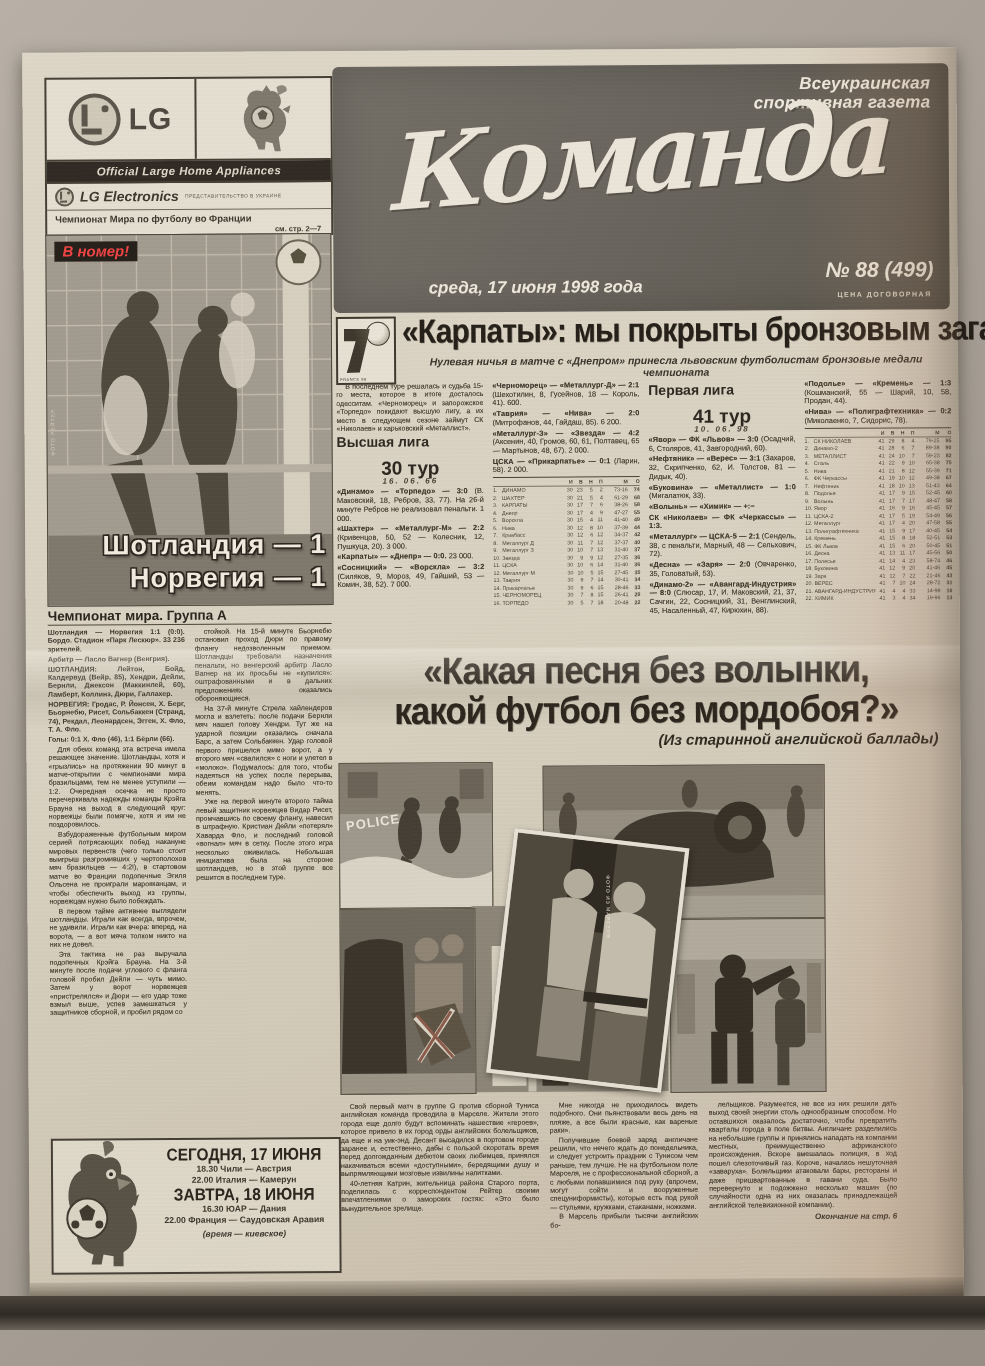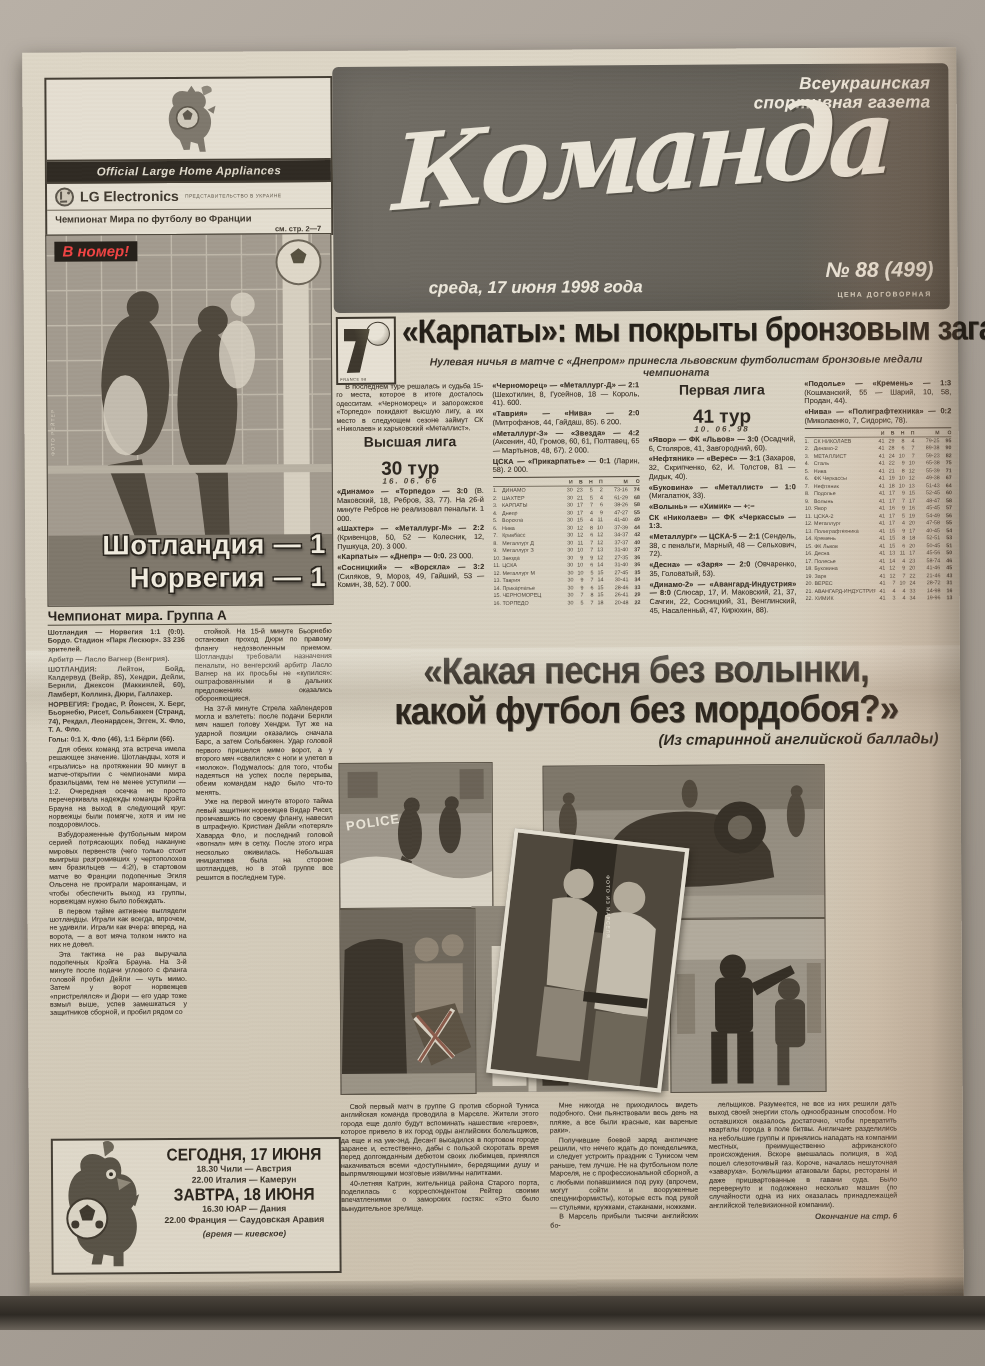--- a/index.html
+++ b/index.html
@@ -42,21 +42,21 @@
   .lgcircle u{position:absolute;left:9px;bottom:7px;width:20px;height:6px;background:#5a544a;}
   .lgcircle s{position:absolute;right:8px;top:8px;width:7px;height:7px;border-radius:50%;background:#5a544a;}
   .lgword{font-size:30px;font-weight:bold;color:#4e4840;letter-spacing:1px;}
   .adbar{height:20px;background:#2e2922;color:#ded8ca;font-style:italic;font-weight:bold;
          font-size:11.5px;display:flex;align-items:center;justify-content:center;letter-spacing:.4px;border-bottom:2px solid #433d33;}
   .adrow{height:26px;display:flex;align-items:center;gap:6px;padding:0 8px;border-bottom:1.5px solid #6a6355;}
   .lgcircle.small{width:15px;height:15px;border-width:2px;}
   .lgcircle.small i{left:3px;top:2px;width:2px;height:8px;}
   .lgcircle.small u{left:3px;bottom:2px;width:7px;height:2px;}
   .lgcircle.small s{right:2px;top:2px;width:3px;height:3px;}
-  .adcompany{font-size:14px;font-weight:bold;color:#3e372d;}
+  .adcompany{font-size:14px;font-weight:bold;color:#3e372d;font-style:italic;}
   .adnote{font-size:5px;color:#6a6355;letter-spacing:.4px;}
   .adline{font-size:9.5px;font-weight:bold;color:#3e372d;padding:3px 8px 0;}
   .adpages{font-size:7.5px;font-weight:bold;color:#3e372d;text-align:right;padding:1px 10px 0;}
 
   
   .masthead{position:absolute;left:310px;top:16px;width:616px;height:246px;background:
      linear-gradient(120deg,#726e66 0%,#67635b 55%,#5d594f 100%);border-radius:6px;
      box-shadow:inset 0 0 40px rgba(0,0,0,.18);}
   .edition{position:absolute;right:18px;top:10px;text-align:right;color:#eee9dd;
      font-style:italic;font-weight:bold;font-size:17px;line-height:19px;letter-spacing:.3px;}
@@ -78,21 +78,21 @@
   .wctxt{position:absolute;left:2px;bottom:1px;font-size:4px;color:#3c362c;letter-spacing:.5px;}
   .kheadline{position:absolute;left:378px;top:262px;width:548px;font-size:30px;font-weight:bold;
      color:#231e17;letter-spacing:-.8px;transform:scaleY(1.12);transform-origin:top left;
      text-shadow:.6px .6px 0 rgba(50,42,30,.5);white-space:nowrap;}
   .ksub{position:absolute;left:378px;top:305px;width:548px;font-size:10.5px;font-weight:bold;
      font-style:italic;text-align:center;color:#3a332a;}
 
   
   .cols{position:absolute;left:312px;top:332px;width:616px;height:280px;display:flex;gap:9px;}
   .lcol{width:147px;overflow:hidden;}
-  .lhead{font-size:14px;font-weight:bold;text-align:center;color:#2c2固61f;color:#2c261f;line-height:15px;margin:2px 0 0;}
+  .lhead{font-size:14px;font-weight:bold;text-align:left;color:#2c2固61f;color:#2c261f;line-height:15px;margin:2px 0 0;}
   .lround{font-size:19px;font-weight:bold;text-align:center;color:#2c261f;line-height:14px;margin-top:12px;}
   .ldate{font-size:8px;font-weight:bold;font-style:italic;text-align:center;color:#4a4236;
      letter-spacing:2px;margin:1px 0 2px;}
   .tbl{border-top:1.5px solid #4a4236;margin-top:2px;padding-top:1px;}
   .thead{display:flex;font-size:5.2px;font-weight:bold;color:#4a4236;line-height:7px;border-bottom:.5px solid #7a7263;}
   .trow{display:flex;font-size:5.4px;line-height:7.5px;color:#4a4238;white-space:nowrap;}
   .tc-pos{width:9px;}
   .tc-name{flex:1;overflow:hidden;}
   .tc-n{width:10px;text-align:right;}
   .tc-g{width:25px;text-align:right;}
@@ -143,20 +143,28 @@
   .snote{font-size:8.5px;font-weight:bold;font-style:italic;color:#3c352b;margin-top:3px;}
 </style>
 </head>
 <body>
 
 <div id="stage">
  <div class="sheet">
 
   <div class="lgad">
     <div class="cells">
+      <div class="cell1">
+        <span class="lgcircle">
+              <i></i>
+              <u></u>
+              <s></s>
+            </span>
+        <span class="lgword">LG</span>
+      </div>
       <div class="cell2">
         <svg width="62" height="70" viewBox="0 0 62 70">
           <path d="M30 8 C18 4 12 14 16 22 C8 30 10 48 22 56 L26 66 L32 66 L33 58 L40 60 L42 68 L48 68 L46 54 C56 46 56 30 46 24 C52 18 46 6 38 8 L34 2 Z" fill="#7d776c"></path>
           <circle cx="30" cy="34" r="11" fill="#cfc9bb" stroke="#5c564b" stroke-width="1.5"></circle>
           <path d="M25 30 l5 -4 l5 4 l-2 6 l-6 0 Z" fill="#5c564b"></path>
           <path d="M44 4 C48 0 56 2 54 8 L46 12 Z" fill="#8d877b"></path>
           <path d="M50 26 l8 -4 l-2 8 Z" fill="#7d776c"></path>
         </svg>
       </div>
     </div>

